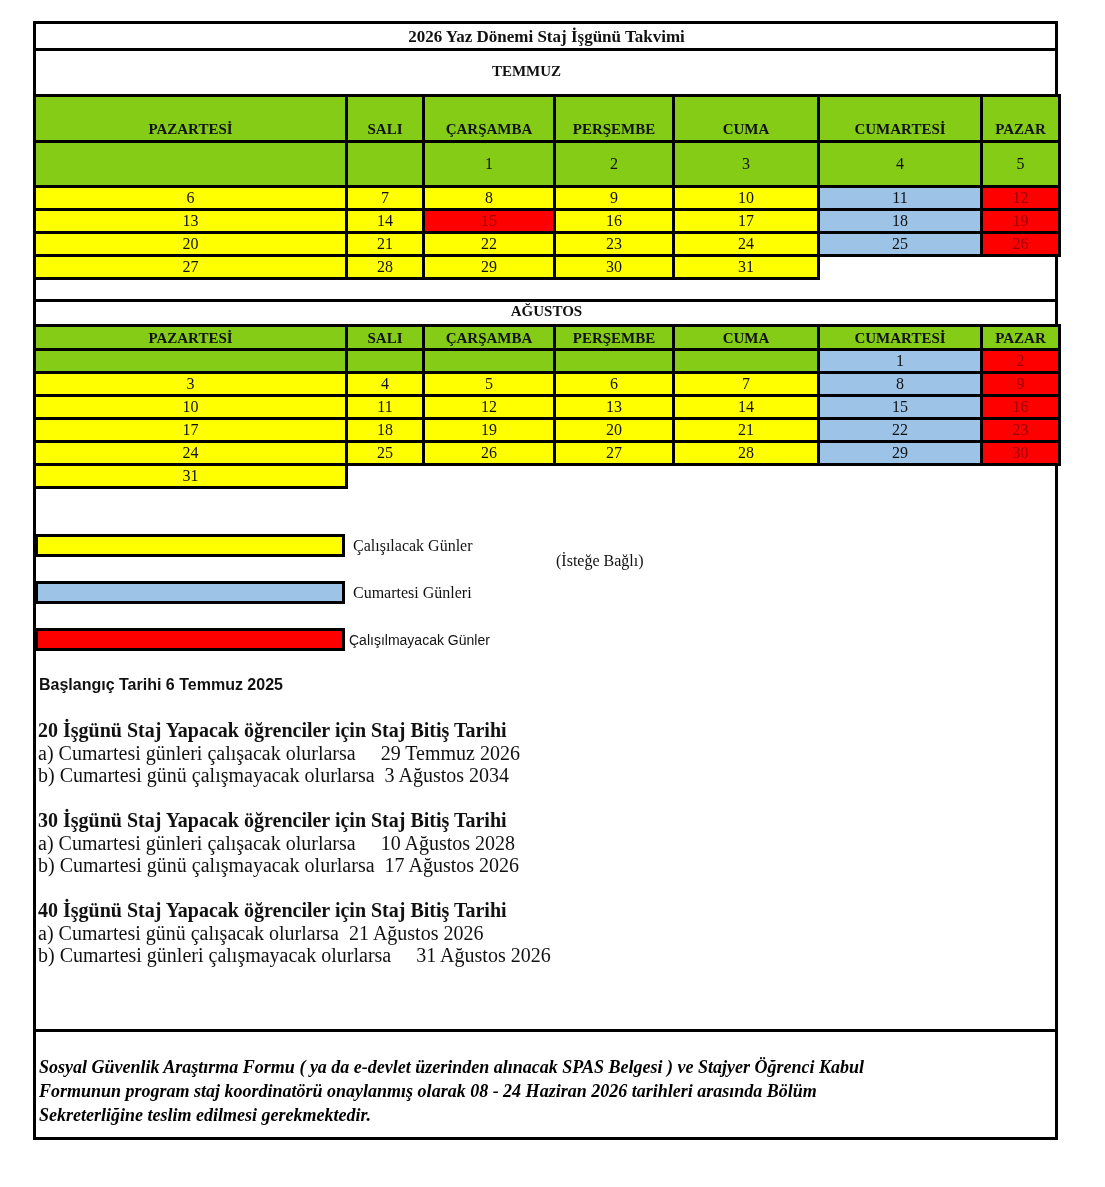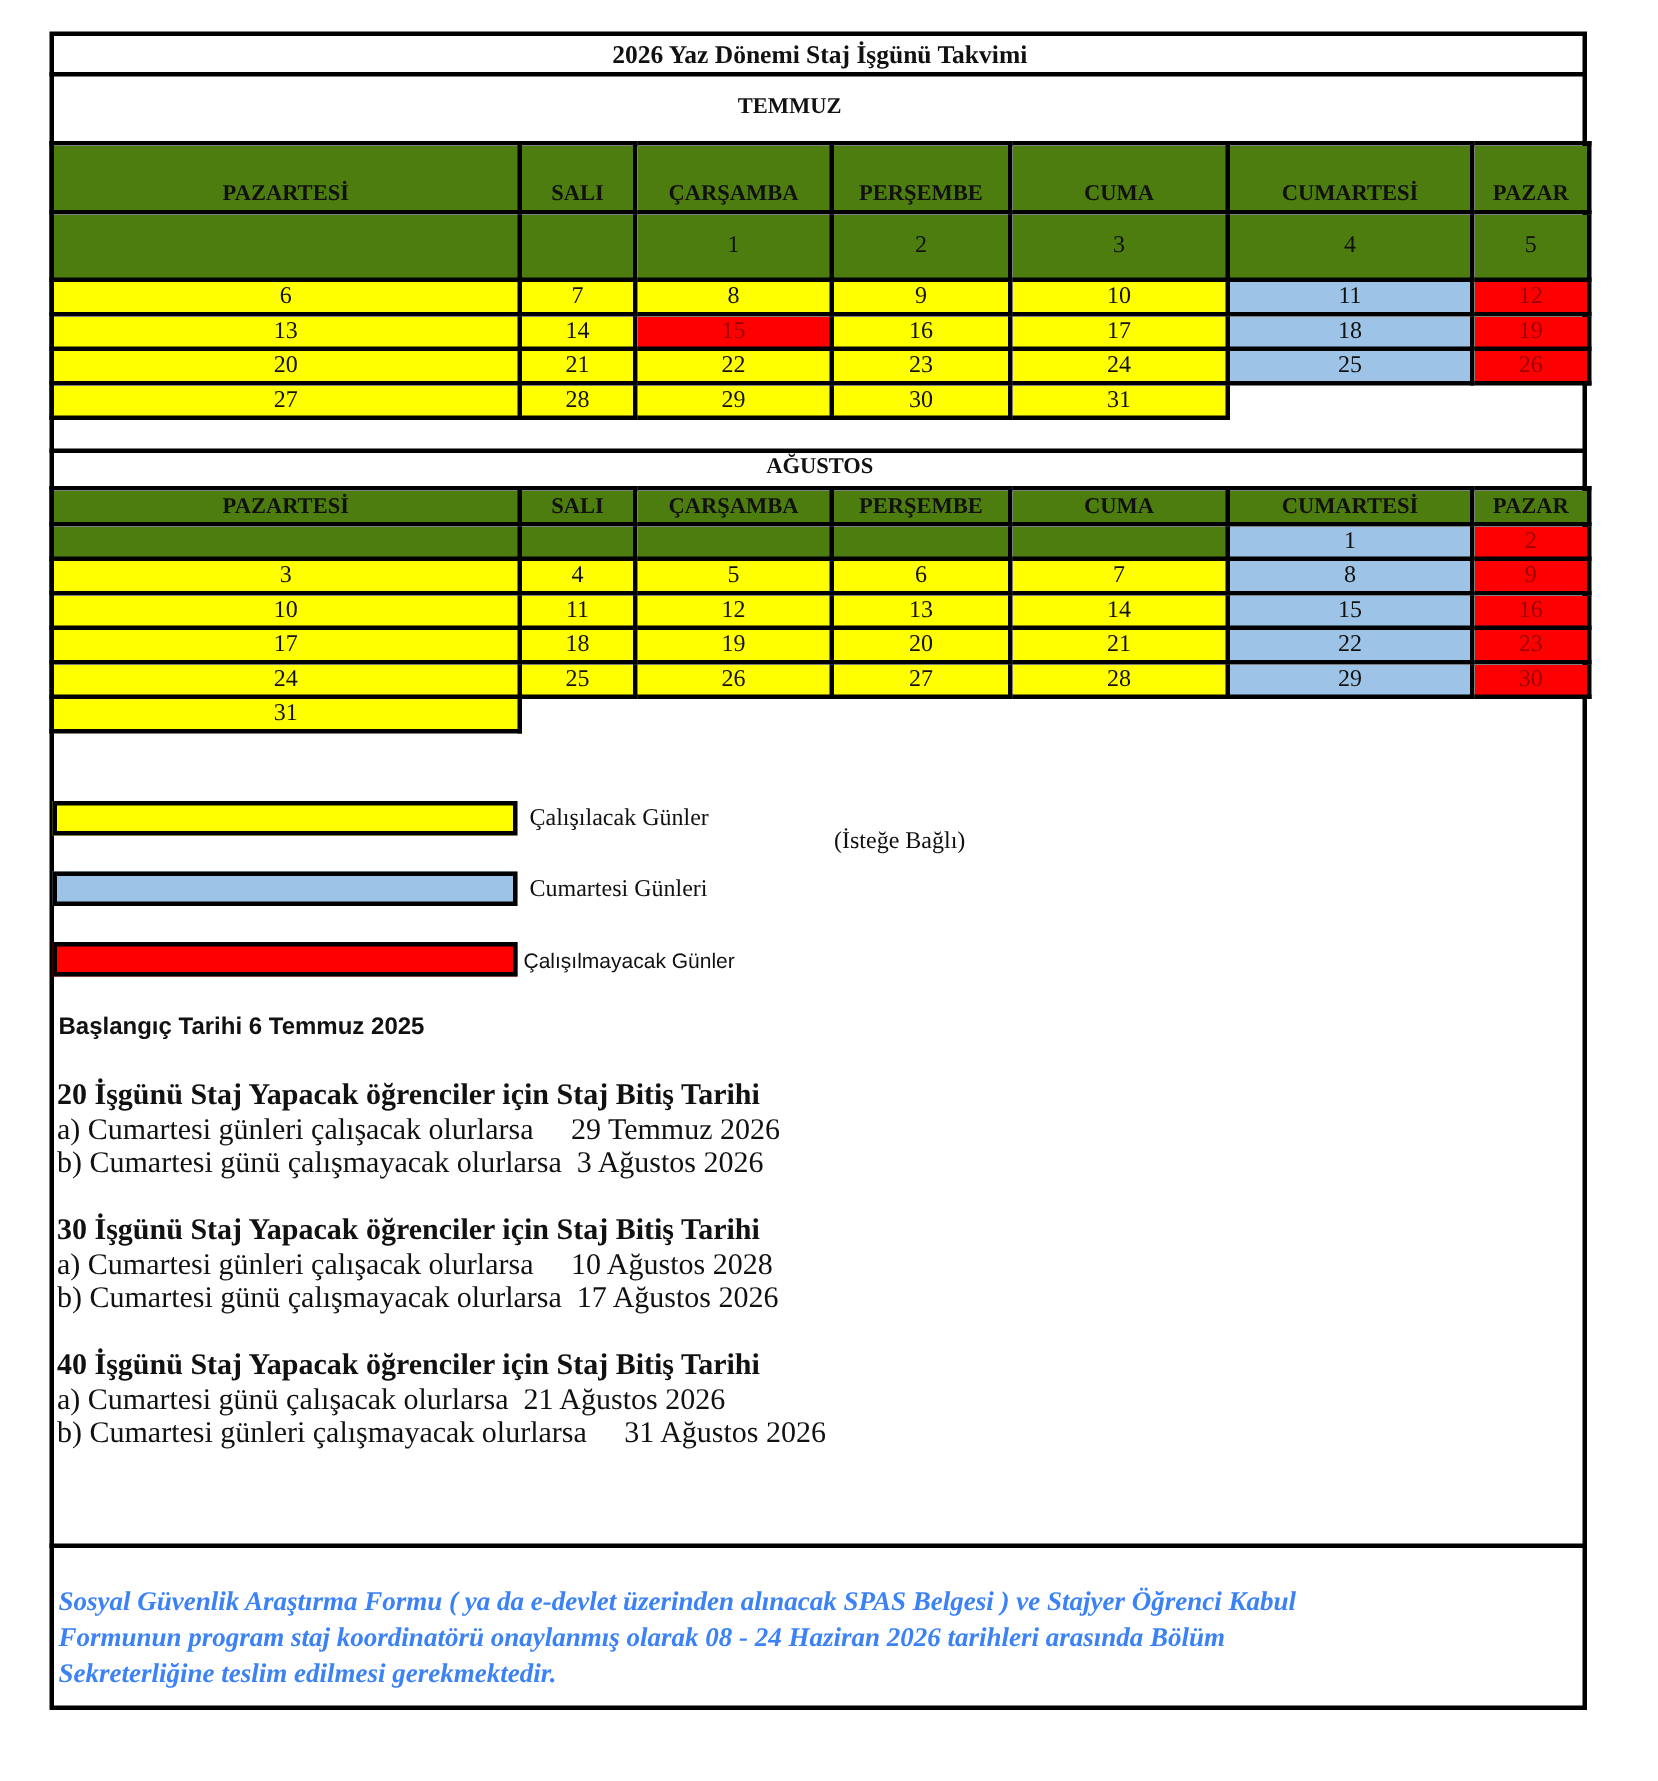--- a/index.html
+++ b/index.html
@@ -10,31 +10,31 @@
   .title { position:absolute; left:36px; top:24px; width:1021px; height:25px;
            text-align:center; font-weight:bold; font-size:17px; line-height:25px; }
   .month { position:absolute; text-align:center; font-weight:bold; font-size:15px; }
   table.cal { position:absolute; border-collapse:collapse; table-layout:fixed; }
   table.cal td { border:3px solid #000; text-align:center; padding:0; font-size:16px;
                  line-height:18px; overflow:hidden; white-space:nowrap; }
   table.cal td.hdr { font-weight:bold; font-size:15px; }
   td.y { background:#ffff00; }
   td.b { background:#9dc3e6; }
   td.r { background:#ff0000; color:#9a0000; }
-  td.w { background:#4d7c0f; }
+  td.w { background:#84cc16; }
   td.none { border:none !important; background:transparent; }
   .legend-bar { position:absolute; left:35px; width:310px; height:23px; border:3px solid #000; box-sizing:border-box; }
   .legend-label { position:absolute; font-size:16px; }
   .legend-label.sans { font-family:"Liberation Sans", sans-serif; font-size:14px; }
   .start { position:absolute; left:39px; top:676px; font-family:"Liberation Sans", sans-serif;
            font-weight:bold; font-size:16px; }
   .block { position:absolute; left:38px; font-size:20px; line-height:22.5px; }
   .block .h { font-weight:bold; }
   .block .row { white-space:pre; }
-  .notice { position:absolute; left:39px; top:1055px; width:1010px; color:#3b82f6;
+  .notice { position:absolute; left:39px; top:1055px; width:1010px; color:#000000;
             font-weight:bold; font-style:italic; font-size:18px; line-height:24px; }
 </style>
 </head>
 <body>
 
 <div class="abs" style="left:33px;top:21px;width:1025px;height:1119px;border:3px solid #000;"></div>
 
 <div class="title">2026 Yaz Dönemi Staj İşgünü Takvimi</div>
 <div class="hline" style="left:33px;top:48px;width:1025px;"></div>
 
@@ -197,21 +197,21 @@
 <div class="legend-label" style="left:556px;top:552px;">(İsteğe Bağlı)</div>
 
 <div class="legend-bar" style="top:628px;background:#ff0000;"></div>
 <div class="legend-label sans" style="left:349px;top:632px;">Çalışılmayacak Günler</div>
 
 <div class="start">Başlangıç Tarihi 6 Temmuz 2025</div>
 
 <div class="block" style="top:719px;">
   <div class="h">20 İşgünü Staj Yapacak öğrenciler için Staj Bitiş Tarihi</div>
   <div class="row">a) Cumartesi günleri çalışacak olurlarsa     29 Temmuz 2026</div>
-  <div class="row">b) Cumartesi günü çalışmayacak olurlarsa  3 Ağustos 2026</div>
+  <div class="row">b) Cumartesi günü çalışmayacak olurlarsa  3 Ağustos 2034</div>
 </div>
 <div class="block" style="top:809px;">
   <div class="h">30 İşgünü Staj Yapacak öğrenciler için Staj Bitiş Tarihi</div>
   <div class="row">a) Cumartesi günleri çalışacak olurlarsa     10 Ağustos 2028</div>
   <div class="row">b) Cumartesi günü çalışmayacak olurlarsa  17 Ağustos 2026</div>
 </div>
 <div class="block" style="top:899px;">
   <div class="h">40 İşgünü Staj Yapacak öğrenciler için Staj Bitiş Tarihi</div>
   <div class="row">a) Cumartesi günü çalışacak olurlarsa  21 Ağustos 2026</div>
   <div class="row">b) Cumartesi günleri çalışmayacak olurlarsa     31 Ağustos 2026</div>

